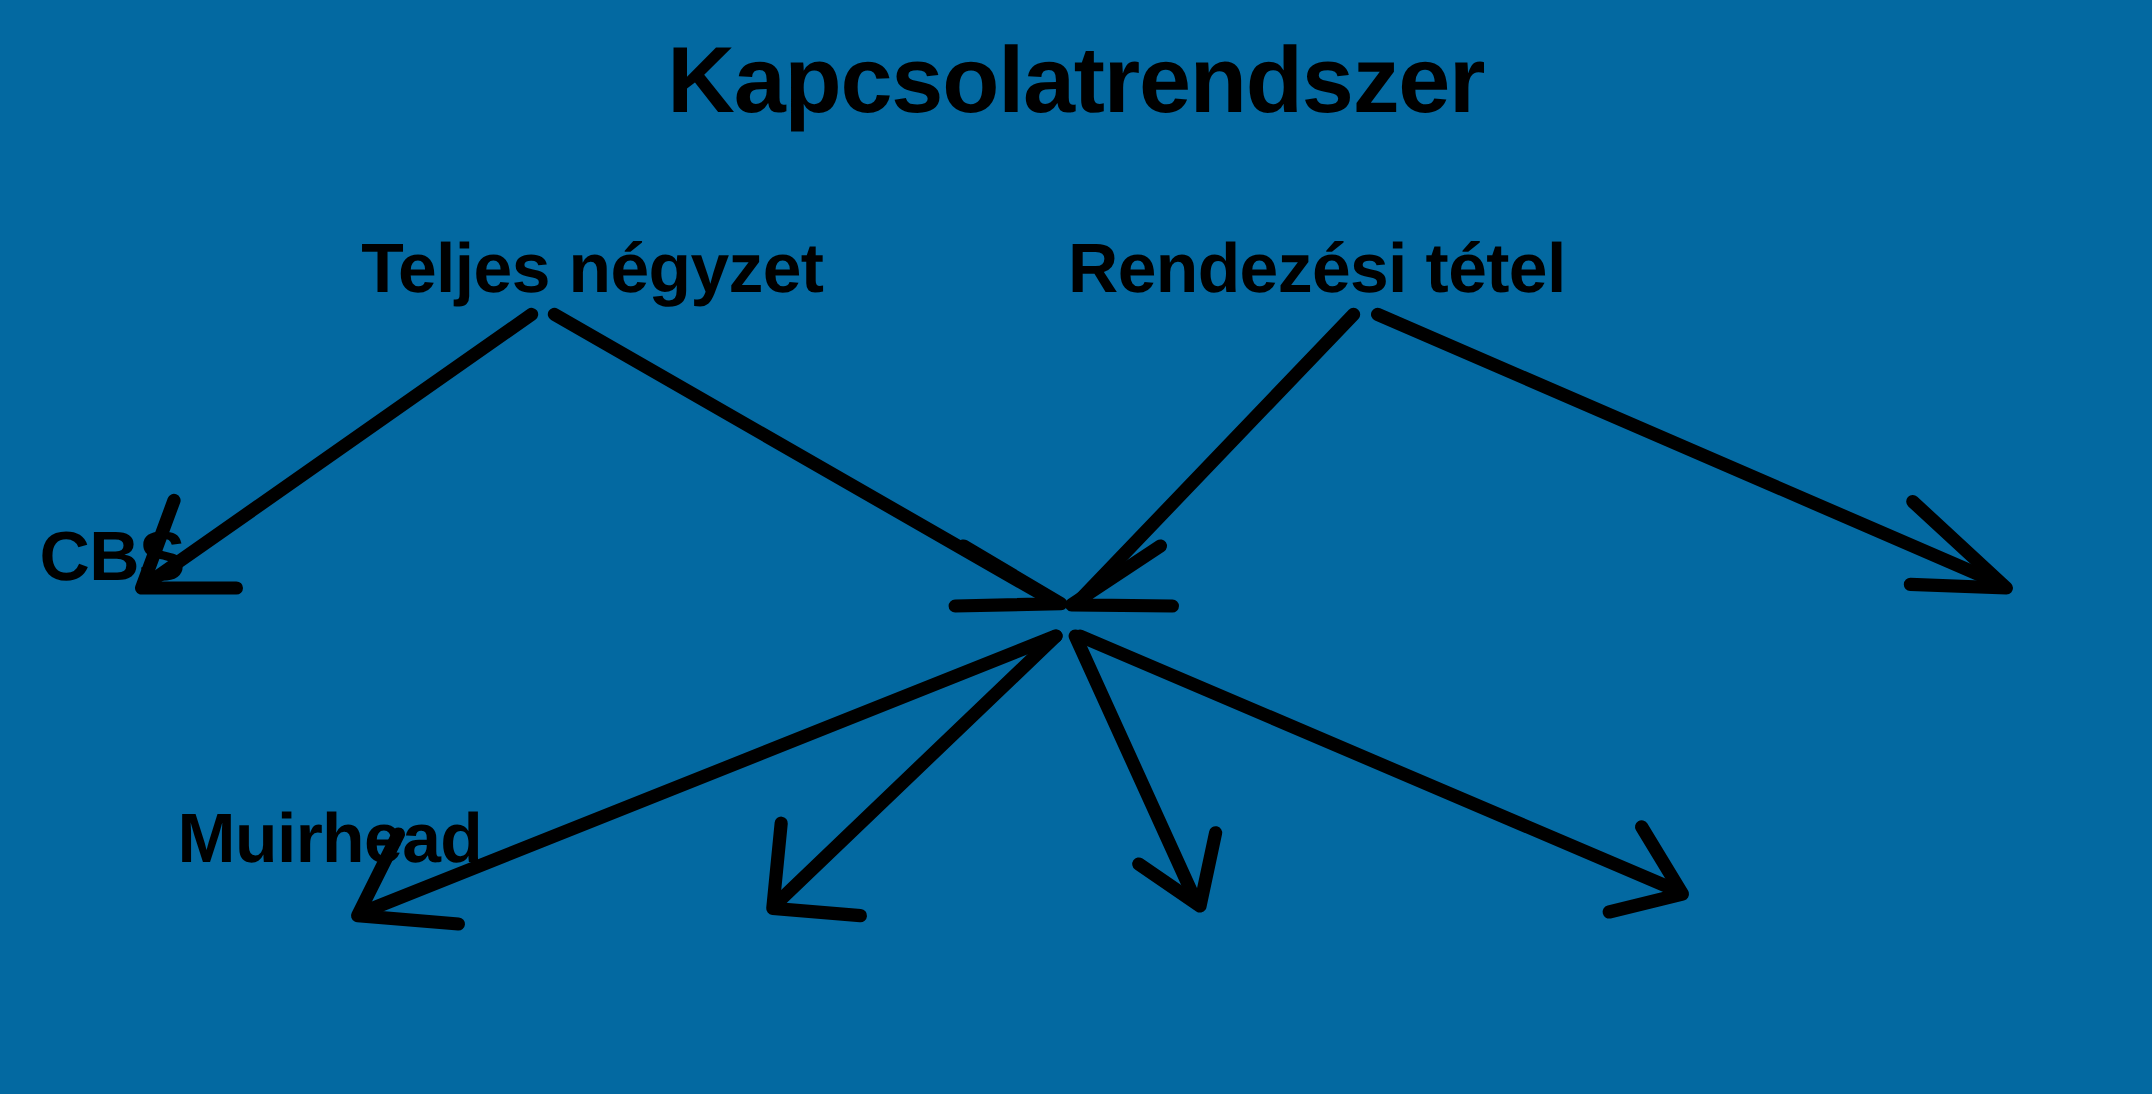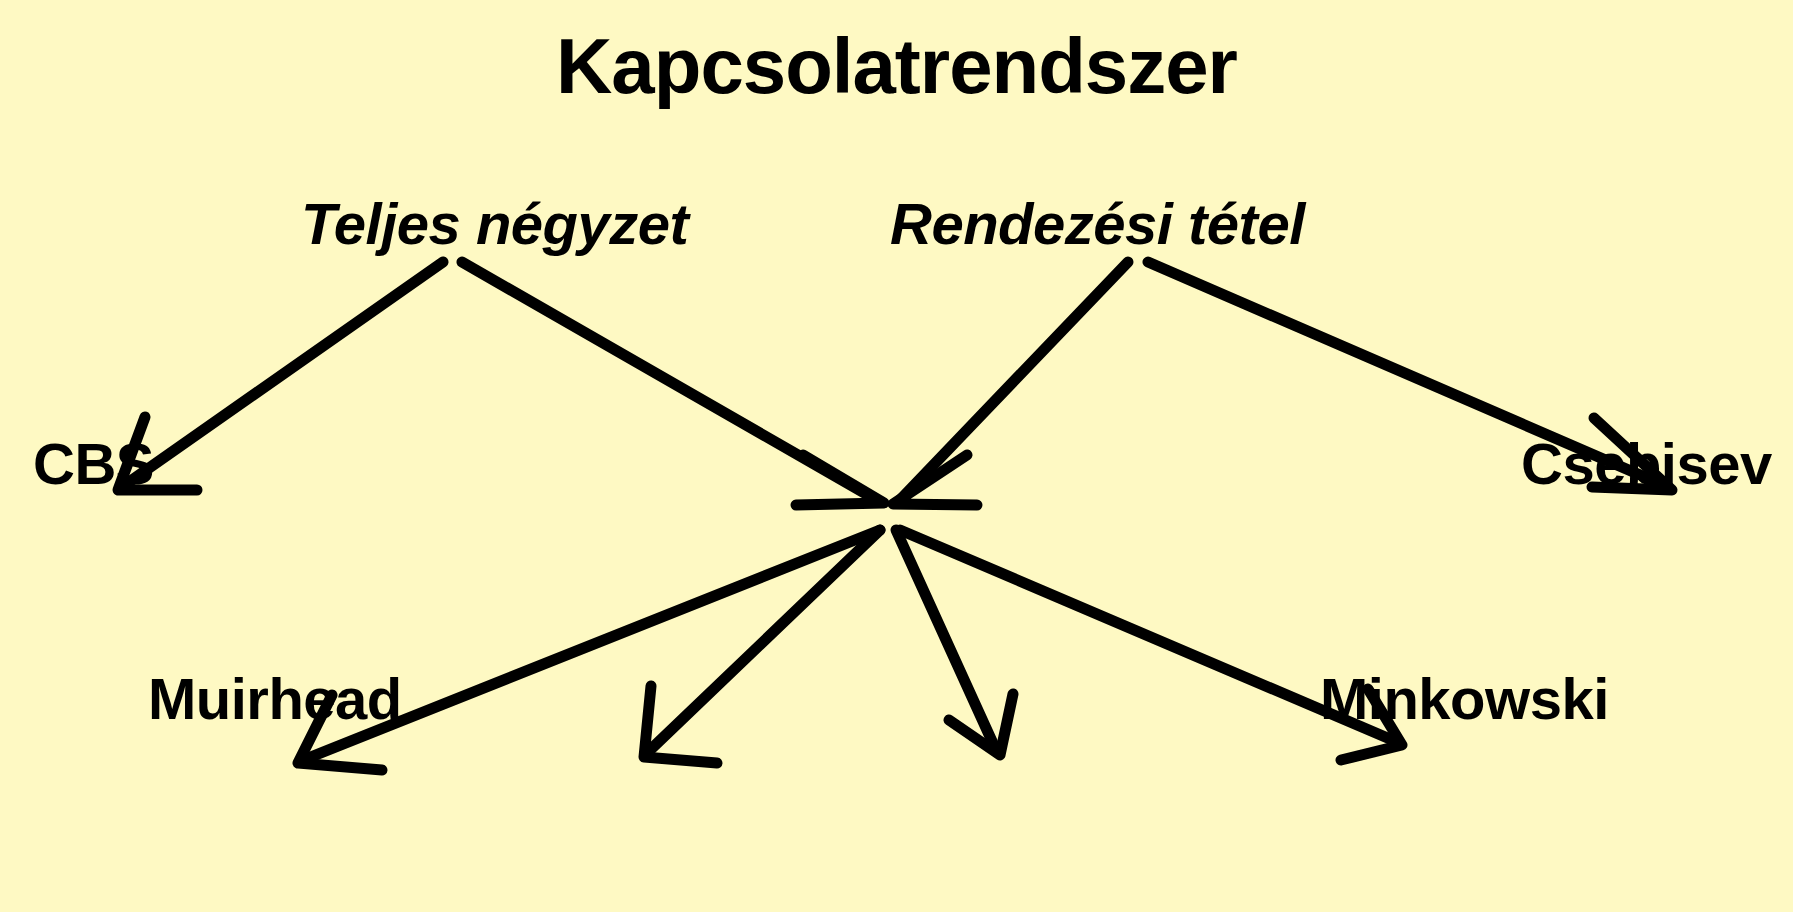--- a/index.html
+++ b/index.html
@@ -10,21 +10,21 @@
   body {
     width: 1793px;
     height: 912px;
     font-family: "Liberation Sans", sans-serif;
     overflow: hidden;
   }
   #canvas {
     position: relative;
     width: 1793px;
     height: 912px;
-    background: #fef9c3;
+    background: #0369a1;
   }
   #arrow-layer {
     position: absolute;
     left: 0;
     top: 0;
     width: 1793px;
     height: 912px;
   }
   .node-label {
     position: absolute;
@@ -39,21 +39,21 @@
     left: 0;
     top: 27px;
     width: 1793px;
     text-align: center;
     font-size: 78px;
     font-weight: bold;
     color: #000000;
     line-height: 1;
     letter-spacing: -1px;
   }
-  .tier-top    { font-size: 58px; top: 195px; font-style: italic; }
+  .tier-top    { font-size: 58px; top: 195px; }
   .tier-middle { font-size: 58px; top: 435px; }
   .tier-bottom { font-size: 58px; top: 670px; text-align: right; }
 </style>
 </head>
 <body>
 
 <div id="canvas">
 
   <div id="diagram-title">Kapcsolatrendszer</div>
 
@@ -103,21 +103,19 @@
     </g>
   </svg>
 
   <div class="node-label tier-top" style="left:301px;">Teljes négyzet</div>
 
   <div class="node-label tier-top" style="left:890px;">Rendezési tétel</div>
 
   <div class="node-label tier-middle" style="left:33px;text-align:center;">CBS</div>
 
 
-  <div class="node-label tier-middle" style="left:1521px;">Csebisev</div>
 
   <div class="node-label tier-bottom" style="left:148px;">Muirhead</div>
 
 
 
-  <div class="node-label tier-bottom" style="left:1320px;">Minkowski</div>
 
 </div>
 
 </body></html>

